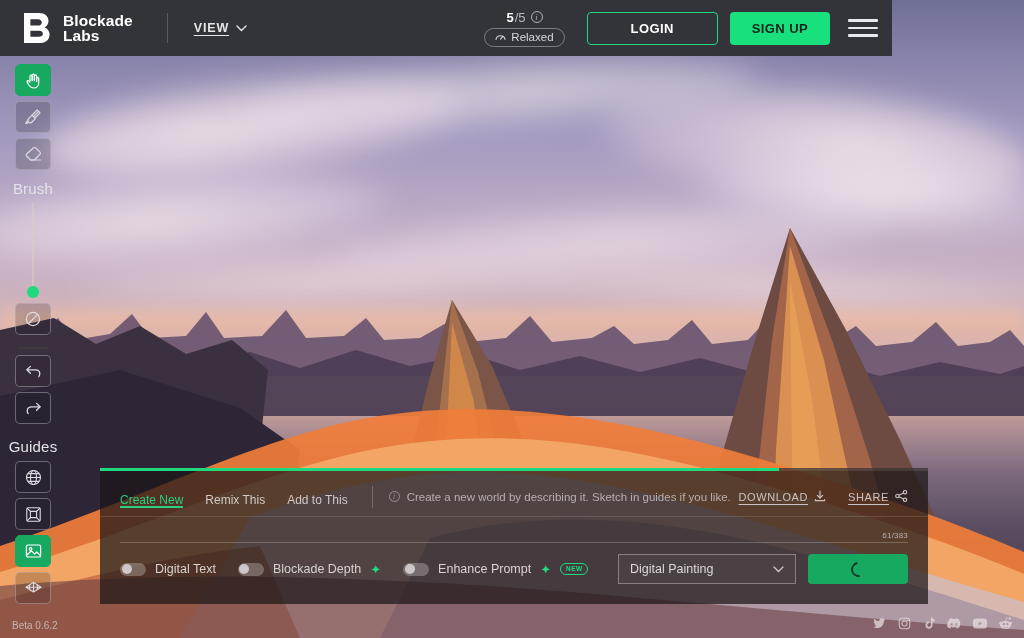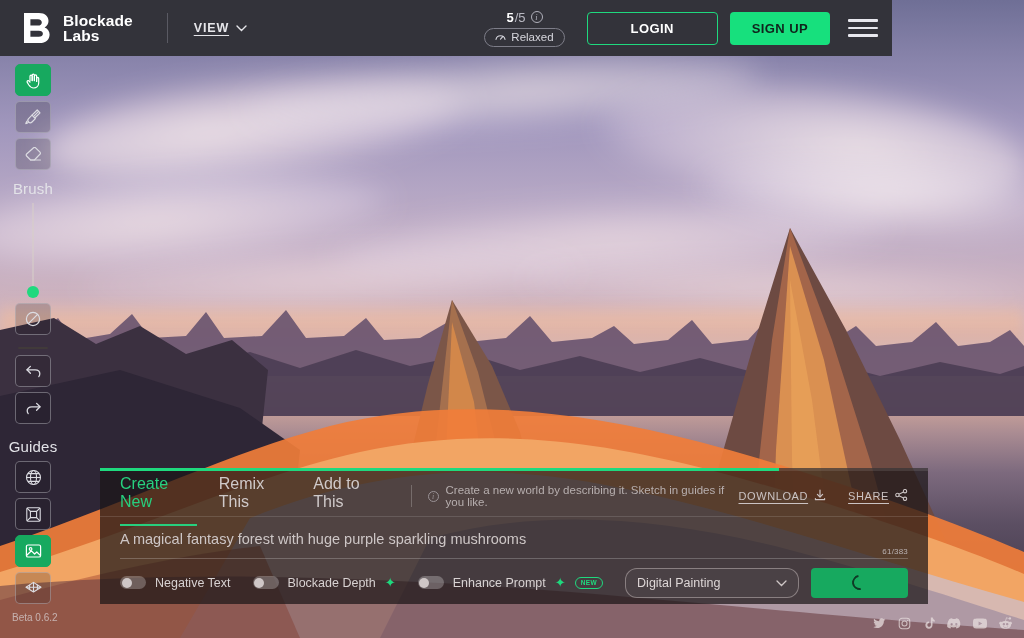--- a/index.html
+++ b/index.html
@@ -167,22 +167,22 @@
   }
   .progress-track { height: 3px; width: 100%; background: rgba(255,255,255,.10); }
   .progress-fill { height: 100%; background: #1fd97e; }
 
   .panel-top {
     display: flex; align-items: center; height: 40px;
     padding: 0 20px 0 20px; border-bottom: 1px solid rgba(255,255,255,.13);
     margin: 6px 0 0;
   }
   .tab {
-    color: #cfc9c9; font-size: 16px; margin-right: 22px; cursor: pointer;
-    position: relative; padding-bottom: 15px; top: 4px;
+    color: #cfc9c9; font-size: 12px; margin-right: 22px; cursor: pointer;
+    position: relative; padding-bottom: 1px; top: 4px;
   }
   .tab.active { color: #27d07e; }
   .tab.active::after {
     content: ""; position: absolute; left: 0; right: 0; bottom: 0;
     height: 2px; background: #27d07e;
   }
   .tab-div { width: 1px; height: 22px; background: rgba(255,255,255,.22); margin: 0 16px 0 2px; }
   .hint { display: flex; align-items: center; gap: 7px; }
   .hint-ico {
     width: 11px; height: 11px; border: 1px solid #9a9296; border-radius: 50%;
@@ -223,39 +223,39 @@
   .toggle-label { color: #d8d2d2; font-size: 12.5px; white-space: nowrap; }
   .sparkle { color: #1fd97e; font-size: 13px; line-height: 1; }
   .new-badge {
     border: 1px solid #1fd97e; border-radius: 999px; color: #1fd97e;
     font-size: 6.5px; font-weight: 700; letter-spacing: .4px;
     padding: 1.5px 5px; line-height: 1;
   }
   .controls .sp2 { flex: 1; }
   .style-select {
     width: 178px; height: 30px; border: 1px solid rgba(200,190,190,.5);
-    border-radius: 12px; background: rgba(255,255,255,.03);
+    border-radius: 0; background: rgba(255,255,255,.03);
     display: flex; align-items: center; padding: 0 11px;
     color: #ded7d7; font-size: 12.5px; cursor: pointer; margin-right: 12px;
   }
   .style-select .sel-sp { flex: 1; }
   .generate-btn {
     width: 100px; height: 30px; border-radius: 4px; background: #17a95f;
     border: none; display: flex; align-items: center; justify-content: center;
     cursor: pointer;
   }
   .spinner {
     width: 15px; height: 15px; border-radius: 50%;
     border: 2.6px solid #0f3a26; border-top-color: transparent; border-right-color: transparent;
     transform: rotate(35deg);
   }
 
   
   .beta {
-    position: absolute; left: 12px; bottom: 15px; z-index: 30;
+    position: absolute; left: 12px; bottom: 7px; z-index: 30;
     color: #cfc2c2; font-size: 10px; opacity: .85;
   }
   .socials {
     position: absolute; right: 12px; bottom: 8px; z-index: 30;
     display: flex; align-items: center; gap: 12px;
   }
   .soc { cursor: pointer; opacity: .75; display: flex; }
 </style>
 </head>
 <body>
@@ -537,32 +537,31 @@
             <circle cx="10" cy="2.2" r="1.7"></circle>
               <circle cx="10" cy="9.8" r="1.7"></circle>
               <circle cx="2.4" cy="6" r="1.7"></circle>
             <path d="M3.9,5.2 L8.5,3 M3.9,6.8 L8.5,9"></path>
           </svg>
         </span>
       </div>
     </div>
 
     <div class="prompt-row">
-      <div class="prompt-text" placeholder="Describe your world...">A magical fantasy forest with huge purple sparkling mushrooms</div>
       <div class="prompt-underline"></div>
       <div class="char-count">61/383</div>
     </div>
 
     <div class="controls">
 
       <div class="toggle-item">
         <div class="switch">
             <div class="knob"></div>
           </div>
-        <span class="toggle-label">Negative Text</span>
+        <span class="toggle-label">Digital Text</span>
       </div>
 
       <div class="toggle-item">
         <div class="switch">
             <div class="knob"></div>
           </div>
         <span class="toggle-label">Blockade Depth</span>
         <span class="sparkle">✦</span>
       </div>
 

